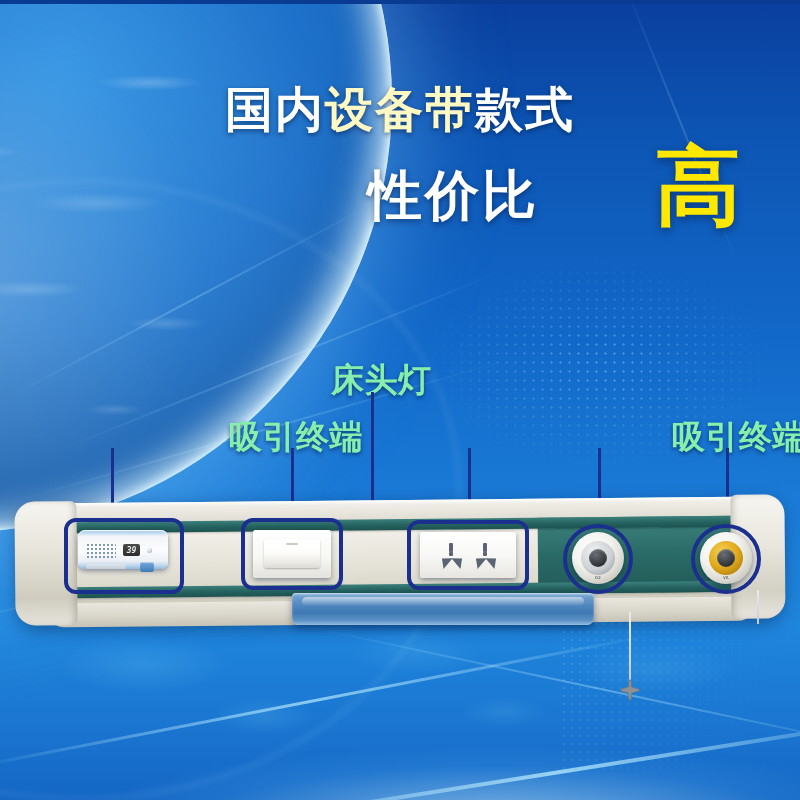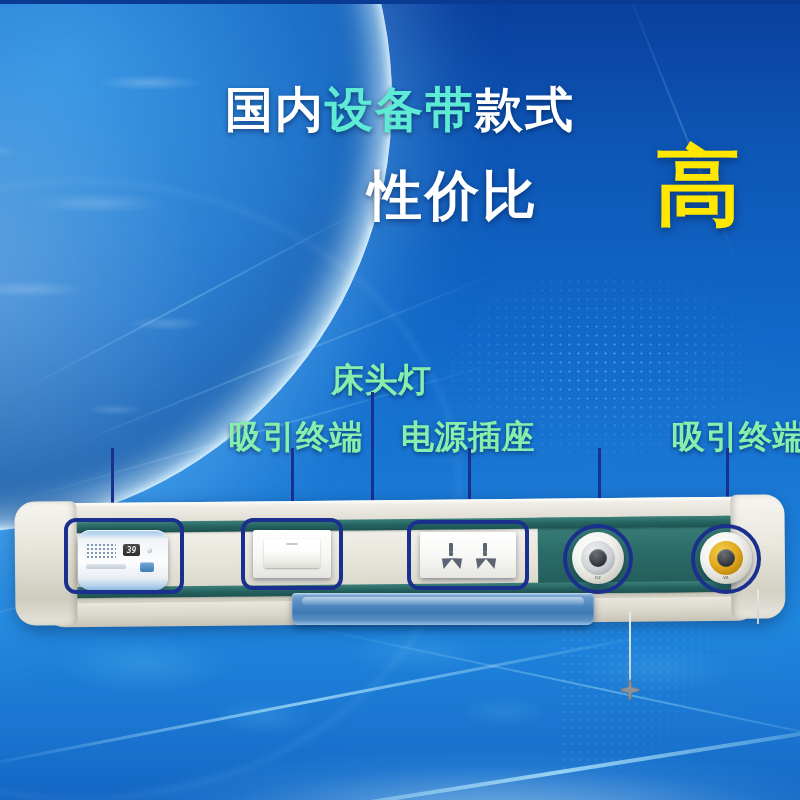--- a/index.html
+++ b/index.html
@@ -106,21 +106,21 @@
   }
   .topbar{ position:absolute; left:0; top:0; width:800px; height:4px; background:#0a3b93; }
 
   
   .headline{ position:absolute; left:0; top:84px; width:800px; text-align:center; }
   .line1{
     font-size:48px; font-weight:700; letter-spacing:2px; line-height:1.06;
     text-shadow:0 2px 5px rgba(0,20,60,.55);
   }
   .w-white{ color:#ffffff; }
-  .w-yellow{ color:#5eead4; }
+  .w-yellow{ color:#fef9c3; }
   .line2wrap{ position:absolute; left:0; top:160px; width:800px; }
   .line2{
     position:absolute; left:368px; top:0;
     font-size:54px; font-weight:700; color:#ffffff; letter-spacing:3px;
     text-shadow:0 2px 6px rgba(0,20,60,.55);
   }
   .bigchar{
     position:absolute; left:655px; top:143px;
     font-size:86px; font-weight:700; color:#ffe700; line-height:1;
     text-shadow:0 3px 8px rgba(0,20,60,.5);
@@ -191,22 +191,22 @@
   }
   .bottom-lip{
     position:absolute; left:30px; top:100px; width:706px; height:24px;
     border-radius:0 0 16px 16px;
     background:linear-gradient(180deg,#e9e7de,#d9d6ca 55%,#c6c3b6);
     z-index:3;
   }
 
   
   .intercom{
-    position:absolute; left:78px; top:530px; width:90px; height:60px;
-    border-radius:12px;
+    position:absolute; left:78px; top:530px; width:90px; height:39px;
+    border-radius:7px;
     background:linear-gradient(180deg,#9fc5e8 0%,#bcd8f0 7%,#f2f5f8 16%,#fbfcfd 52%,#eaeff4 80%,#b9d4ec 92%,#8fb9df 100%);
     box-shadow:0 2px 5px rgba(0,20,60,.42), inset 0 1px 1px rgba(255,255,255,.9);
     z-index:8;
     font-style:italic;
   }
   .ic-grille{
     position:absolute; left:8px; top:13px; width:30px; height:16px;
     background-image:radial-gradient(circle, rgba(90,120,150,.75) .8px, transparent 1.1px);
     background-size:4px 4px;
     border-radius:3px;
@@ -335,21 +335,20 @@
   <div class="headline">
     <div class="line1"><span class="w-white">国内</span><span class="w-yellow">设备带</span><span class="w-white">款式</span></div>
   </div>
   <div class="line2wrap">
     <div class="line2">性价比</div>
   </div>
   <div class="bigchar">高</div>
 
   <div class="callout-label" style="left:229px;top:415px;">吸引终端</div>
   <div class="callout-label" style="left:331px;top:358px;">床头灯</div>
-  <div class="callout-label" style="left:401px;top:415px;">电源插座</div>
   <div class="callout-label" style="left:672px;top:415px;">吸引终端</div>
 
   <div class="lead" style="left:111px;top:448px;height:86px;"></div>
   <div class="lead" style="left:291px;top:448px;height:84px;"></div>
   <div class="lead" style="left:371px;top:392px;height:220px;"></div>
   <div class="lead" style="left:468px;top:448px;height:85px;"></div>
   <div class="lead" style="left:598px;top:448px;height:92px;"></div>
   <div class="lead" style="left:726px;top:448px;height:92px;"></div>
 
   <div class="panel">

